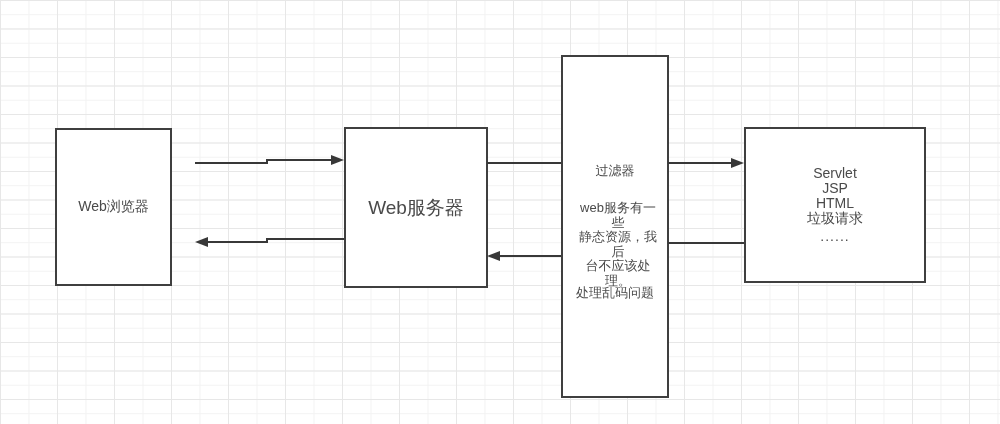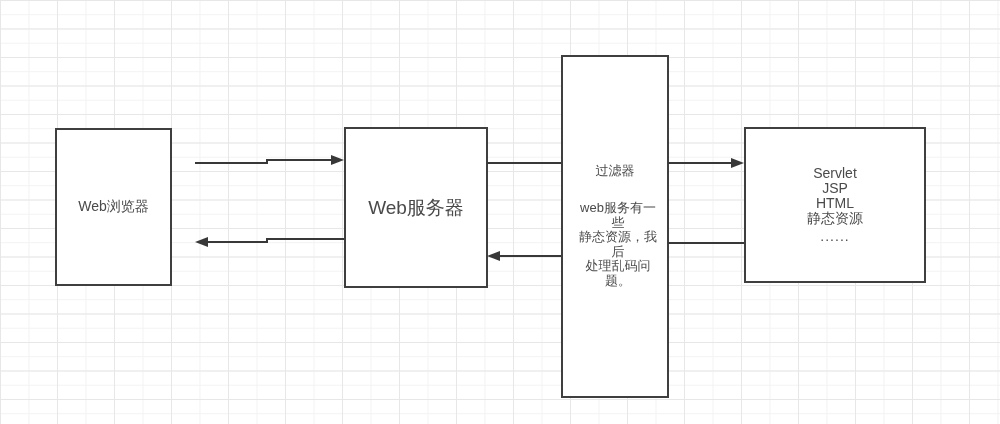--- a/index.html
+++ b/index.html
@@ -50,29 +50,30 @@
 
   <div class="node node-server">
     <span>Web服务器</span>
   </div>
 
   <div class="node node-filter">
     <div class="filter-title">过滤器</div>
     <div class="filter-desc">
       <div>web服务有一些</div>
       <div>静态资源，我后</div>
-      <div>处理乱码问题。</div>
+      <div>台不应该处理。</div>
     </div>
+    <div class="filter-note">处理乱码问题</div>
   </div>
 
   <div class="node node-resources">
     <div>Servlet</div>
     <div>JSP</div>
     <div>HTML</div>
-    <div>静态资源</div>
+    <div>垃圾请求</div>
     <div class="res-dots">......</div>
   </div>
 
   <svg class="connectors" width="1000" height="424" viewBox="0 0 1000 424" xmlns="http://www.w3.org/2000/svg">
     <g>
       <polyline class="cline" points="195,163 267,163 267,160 333,160"></polyline>
       <polygon class="chead" points="344,160 331,155 331,165"></polygon>
     </g>
     <g>
       <polyline class="cline" points="344,239 267,239 267,242 206,242"></polyline>

